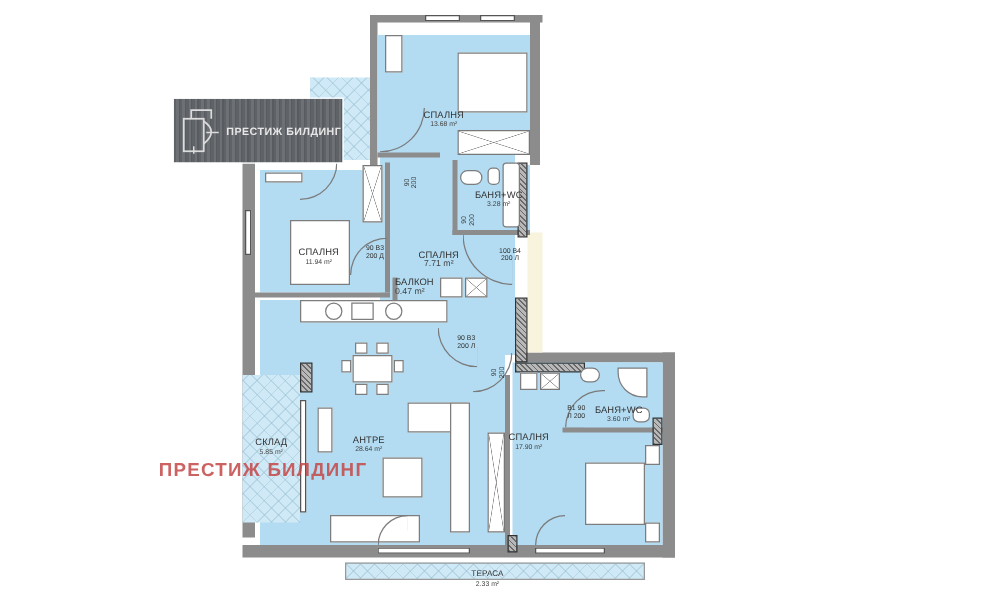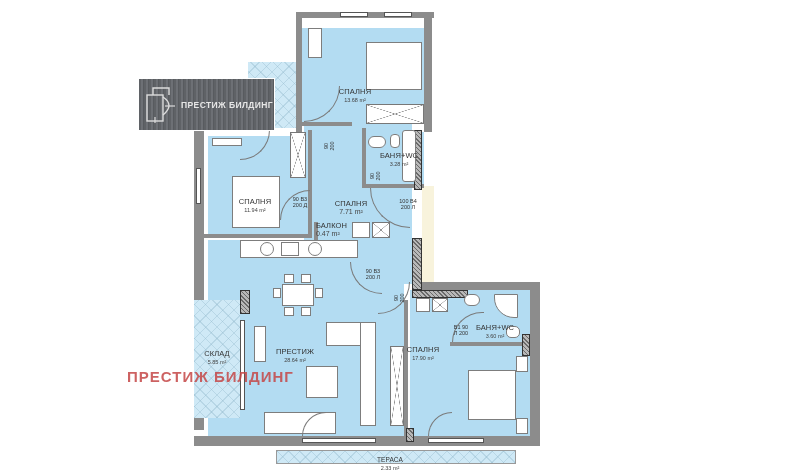--- a/index.html
+++ b/index.html
@@ -144,21 +144,21 @@
 </div>
 <div class="lbl" style="left:326px;top:200px;width:50px;">
   <div class="n">СПАЛНЯ</div>
   <div class="a" style="font-size:7px;">7.71 m²</div>
 </div>
 <div class="lbl" style="left:316px;top:222px;width:30px;text-align:left;">
   <div class="n">БАЛКОН</div>
   <div class="a" style="font-size:7px;">0.47 m²</div>
 </div>
 <div class="lbl" style="left:270px;top:348px;width:50px;">
-  <div class="n">ПРЕСТИЖ</div>
+  <div class="n">АНТРЕ</div>
   <div class="a">28.64 m²</div>
 </div>
 <div class="lbl" style="left:194px;top:350px;width:46px;">
   <div class="n">СКЛАД</div>
   <div class="a">5.85 m²</div>
 </div>
 <div class="lbl" style="left:398px;top:346px;width:50px;">
   <div class="n">СПАЛНЯ</div>
   <div class="a">17.90 m²</div>
 </div>

